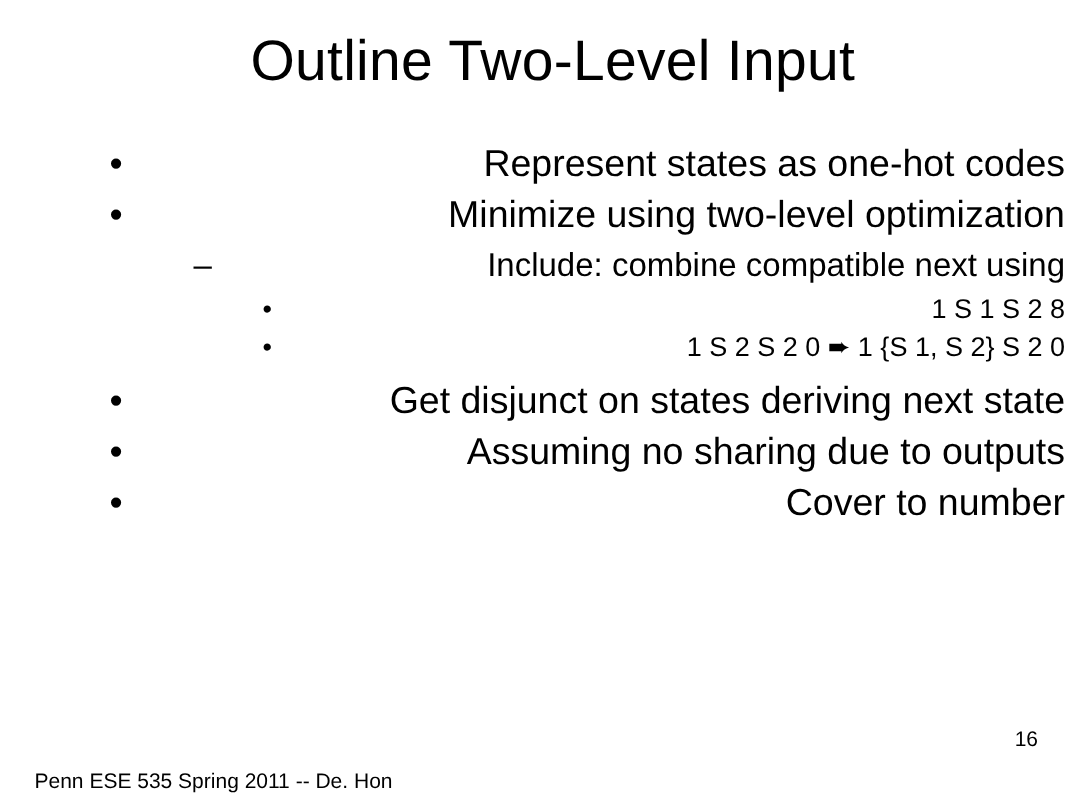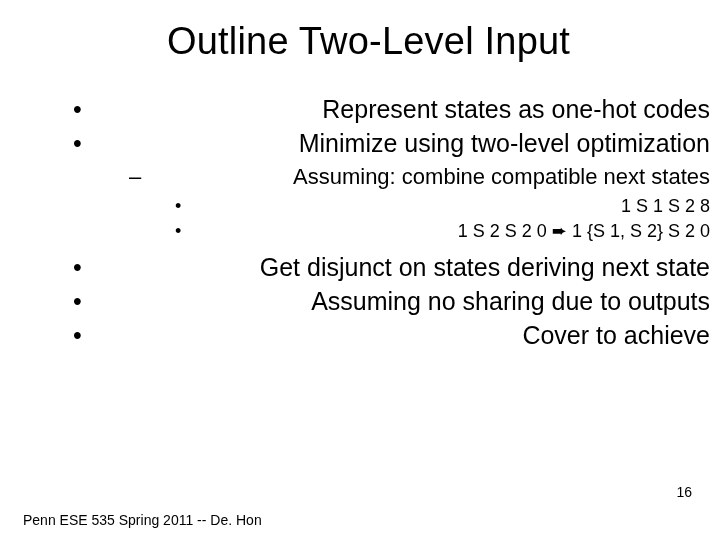--- a/index.html
+++ b/index.html
@@ -106,38 +106,38 @@
   <h1 class="title">Outline Two-Level Input</h1>
 
   <ul class="level1">
     <li>
       <span>Represent states as one-hot codes</span>
     </li>
     <li>
       <span>Minimize using two-level optimization</span>
       <ul class="level2">
         <li>
-          <span>Assuming: combine compatible next states</span>
+          <span>Include: combine compatible next using</span>
           <ul class="level3">
             <li>
               <span>1 S 1  S 2 8</span>
             </li>
             <li>
               <span class="arrow">1 S 2  S 2 0  ➨  1 {S 1, S 2} S 2 0</span>
             </li>
           </ul>
         </li>
       </ul>
     </li>
     <li>
       <span>Get disjunct on states deriving next state</span>
     </li>
     <li>
       <span>Assuming no sharing due to outputs</span>
     </li>
     <li>
-      <span>Cover to achieve</span>
+      <span>Cover to number</span>
     </li>
   </ul>
 
   <div class="page-num">16</div>
   <div class="footer">Penn ESE 535 Spring 2011 -- De. Hon</div>
 </div>
 
 </body></html>

